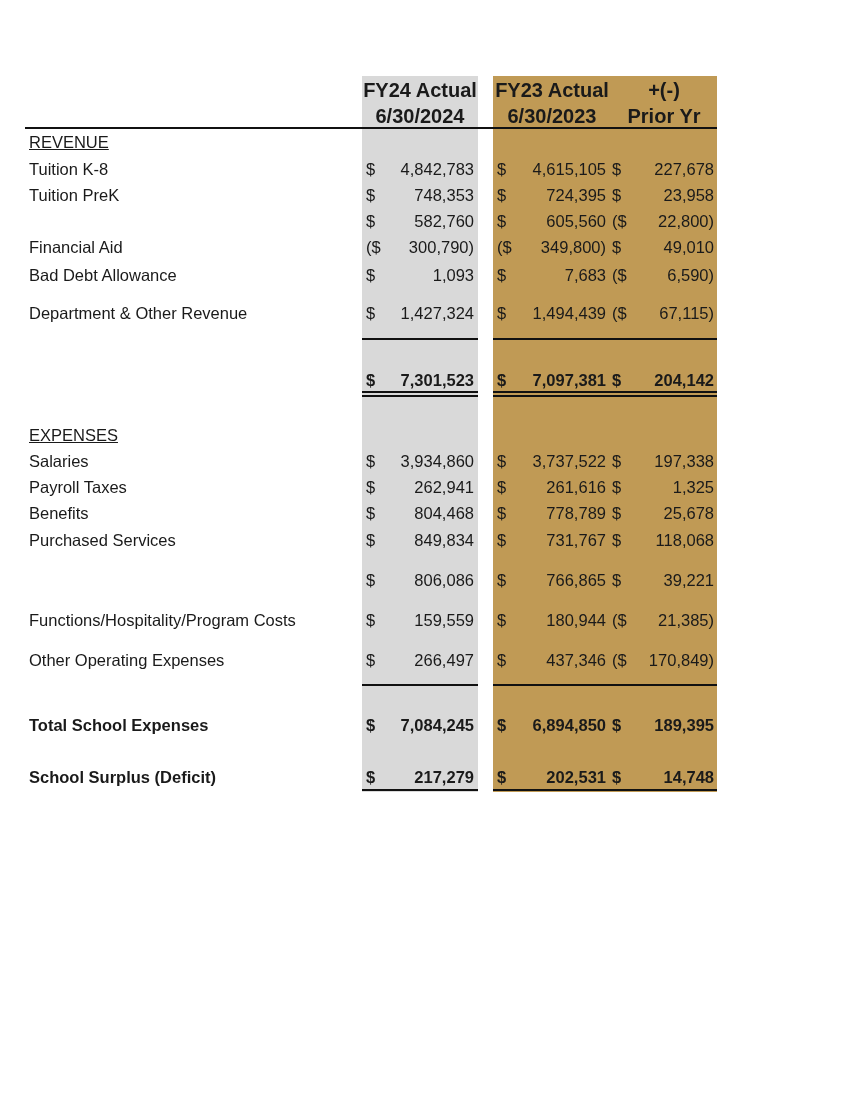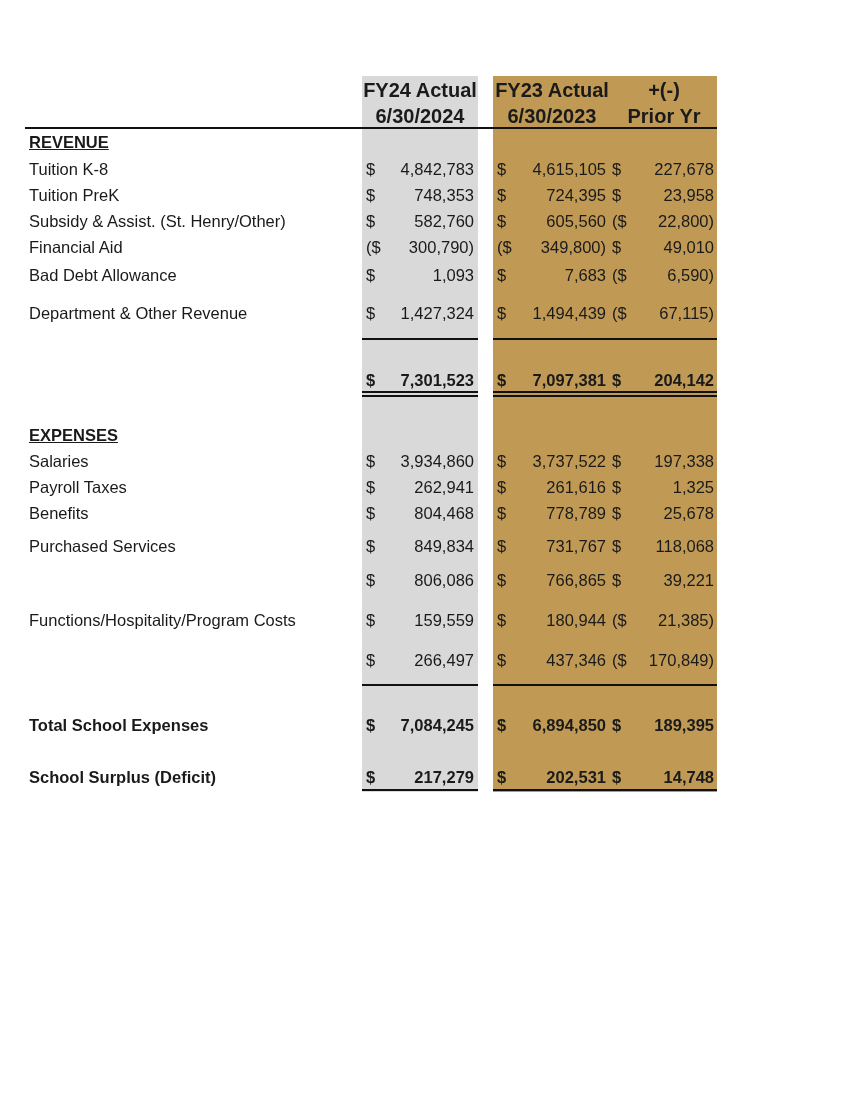--- a/index.html
+++ b/index.html
@@ -5,21 +5,21 @@
   html, body { margin:0; padding:0; background:#ffffff; }
   body { width:851px; height:1101px; position:relative; overflow:hidden;
          font-family:"Liberation Sans", "DejaVu Sans", sans-serif; color:#1a1a1a; }
   .band { position:absolute; }
   #band-gray { left:362px; top:76px; width:116px; height:716px; background:#d9d9d9; }
   #band-gold { left:493px; top:76px; width:224px; height:716px; background:#c09a55; }
   .hdr { position:absolute; font-weight:bold; font-size:20px; text-align:center; line-height:26px; }
   .hline { position:absolute; background:#111; height:2px; }
   .row { position:absolute; left:0; width:851px; height:26px; font-size:16.5px; line-height:26px; }
   .lbl { position:absolute; left:29px; white-space:nowrap; }
-  .sec { font-weight:bold; text-decoration:underline; }
+  .sec { font-weight:normal; text-decoration:underline; }
   .bold { font-weight:bold; }
   .cur { position:absolute; }
   .num { position:absolute; text-align:right; }
   .c1d { left:366px; } .c1n { left:380px; width:94px; }
   .c2d { left:497px; } .c2n { left:512px; width:94px; }
   .c3d { left:612px; } .c3n { left:626px; width:88px; }
 </style>
 </head>
 <body>
 
@@ -50,21 +50,20 @@
 <div class="row" style="top:182px;">
   <span class="lbl">Tuition PreK</span>
   <span class="cur c1d">$</span>
   <span class="num c1n">748,353</span>
   <span class="cur c2d">$</span>
   <span class="num c2n">724,395</span>
   <span class="cur c3d">$</span>
   <span class="num c3n">23,958</span>
 </div>
 <div class="row" style="top:208px;">
-  <span class="lbl">Subsidy &amp; Assist. (St. Henry/Other)</span>
   <span class="cur c1d">$</span>
   <span class="num c1n">582,760</span>
   <span class="cur c2d">$</span>
   <span class="num c2n">605,560</span>
   <span class="cur c3d">($</span>
   <span class="num c3n">22,800)</span>
 </div>
 <div class="row" style="top:234px;">
   <span class="lbl">Financial Aid</span>
   <span class="cur c1d">($</span>
@@ -133,21 +132,21 @@
 </div>
 <div class="row" style="top:500px;">
   <span class="lbl">Benefits</span>
   <span class="cur c1d">$</span>
   <span class="num c1n">804,468</span>
   <span class="cur c2d">$</span>
   <span class="num c2n">778,789</span>
   <span class="cur c3d">$</span>
   <span class="num c3n">25,678</span>
 </div>
-<div class="row" style="top:527px;margin-top:6px;">
+<div class="row" style="top:527px;">
   <span class="lbl">Purchased Services</span>
   <span class="cur c1d">$</span>
   <span class="num c1n">849,834</span>
   <span class="cur c2d">$</span>
   <span class="num c2n">731,767</span>
   <span class="cur c3d">$</span>
   <span class="num c3n">118,068</span>
 </div>
 <div class="row" style="top:567px;">
   <span class="cur c1d">$</span>
@@ -160,20 +159,21 @@
 <div class="row" style="top:607px;">
   <span class="lbl">Functions/Hospitality/Program Costs</span>
   <span class="cur c1d">$</span>
   <span class="num c1n">159,559</span>
   <span class="cur c2d">$</span>
   <span class="num c2n">180,944</span>
   <span class="cur c3d">($</span>
   <span class="num c3n">21,385)</span>
 </div>
 <div class="row" style="top:647px;">
+  <span class="lbl">Other Operating Expenses</span>
   <span class="cur c1d">$</span>
   <span class="num c1n">266,497</span>
   <span class="cur c2d">$</span>
   <span class="num c2n">437,346</span>
   <span class="cur c3d">($</span>
   <span class="num c3n">170,849)</span>
 </div>
 
 <div class="hline" style="left:362px;top:684px;width:116px;"></div>
 <div class="hline" style="left:493px;top:684px;width:224px;"></div>

